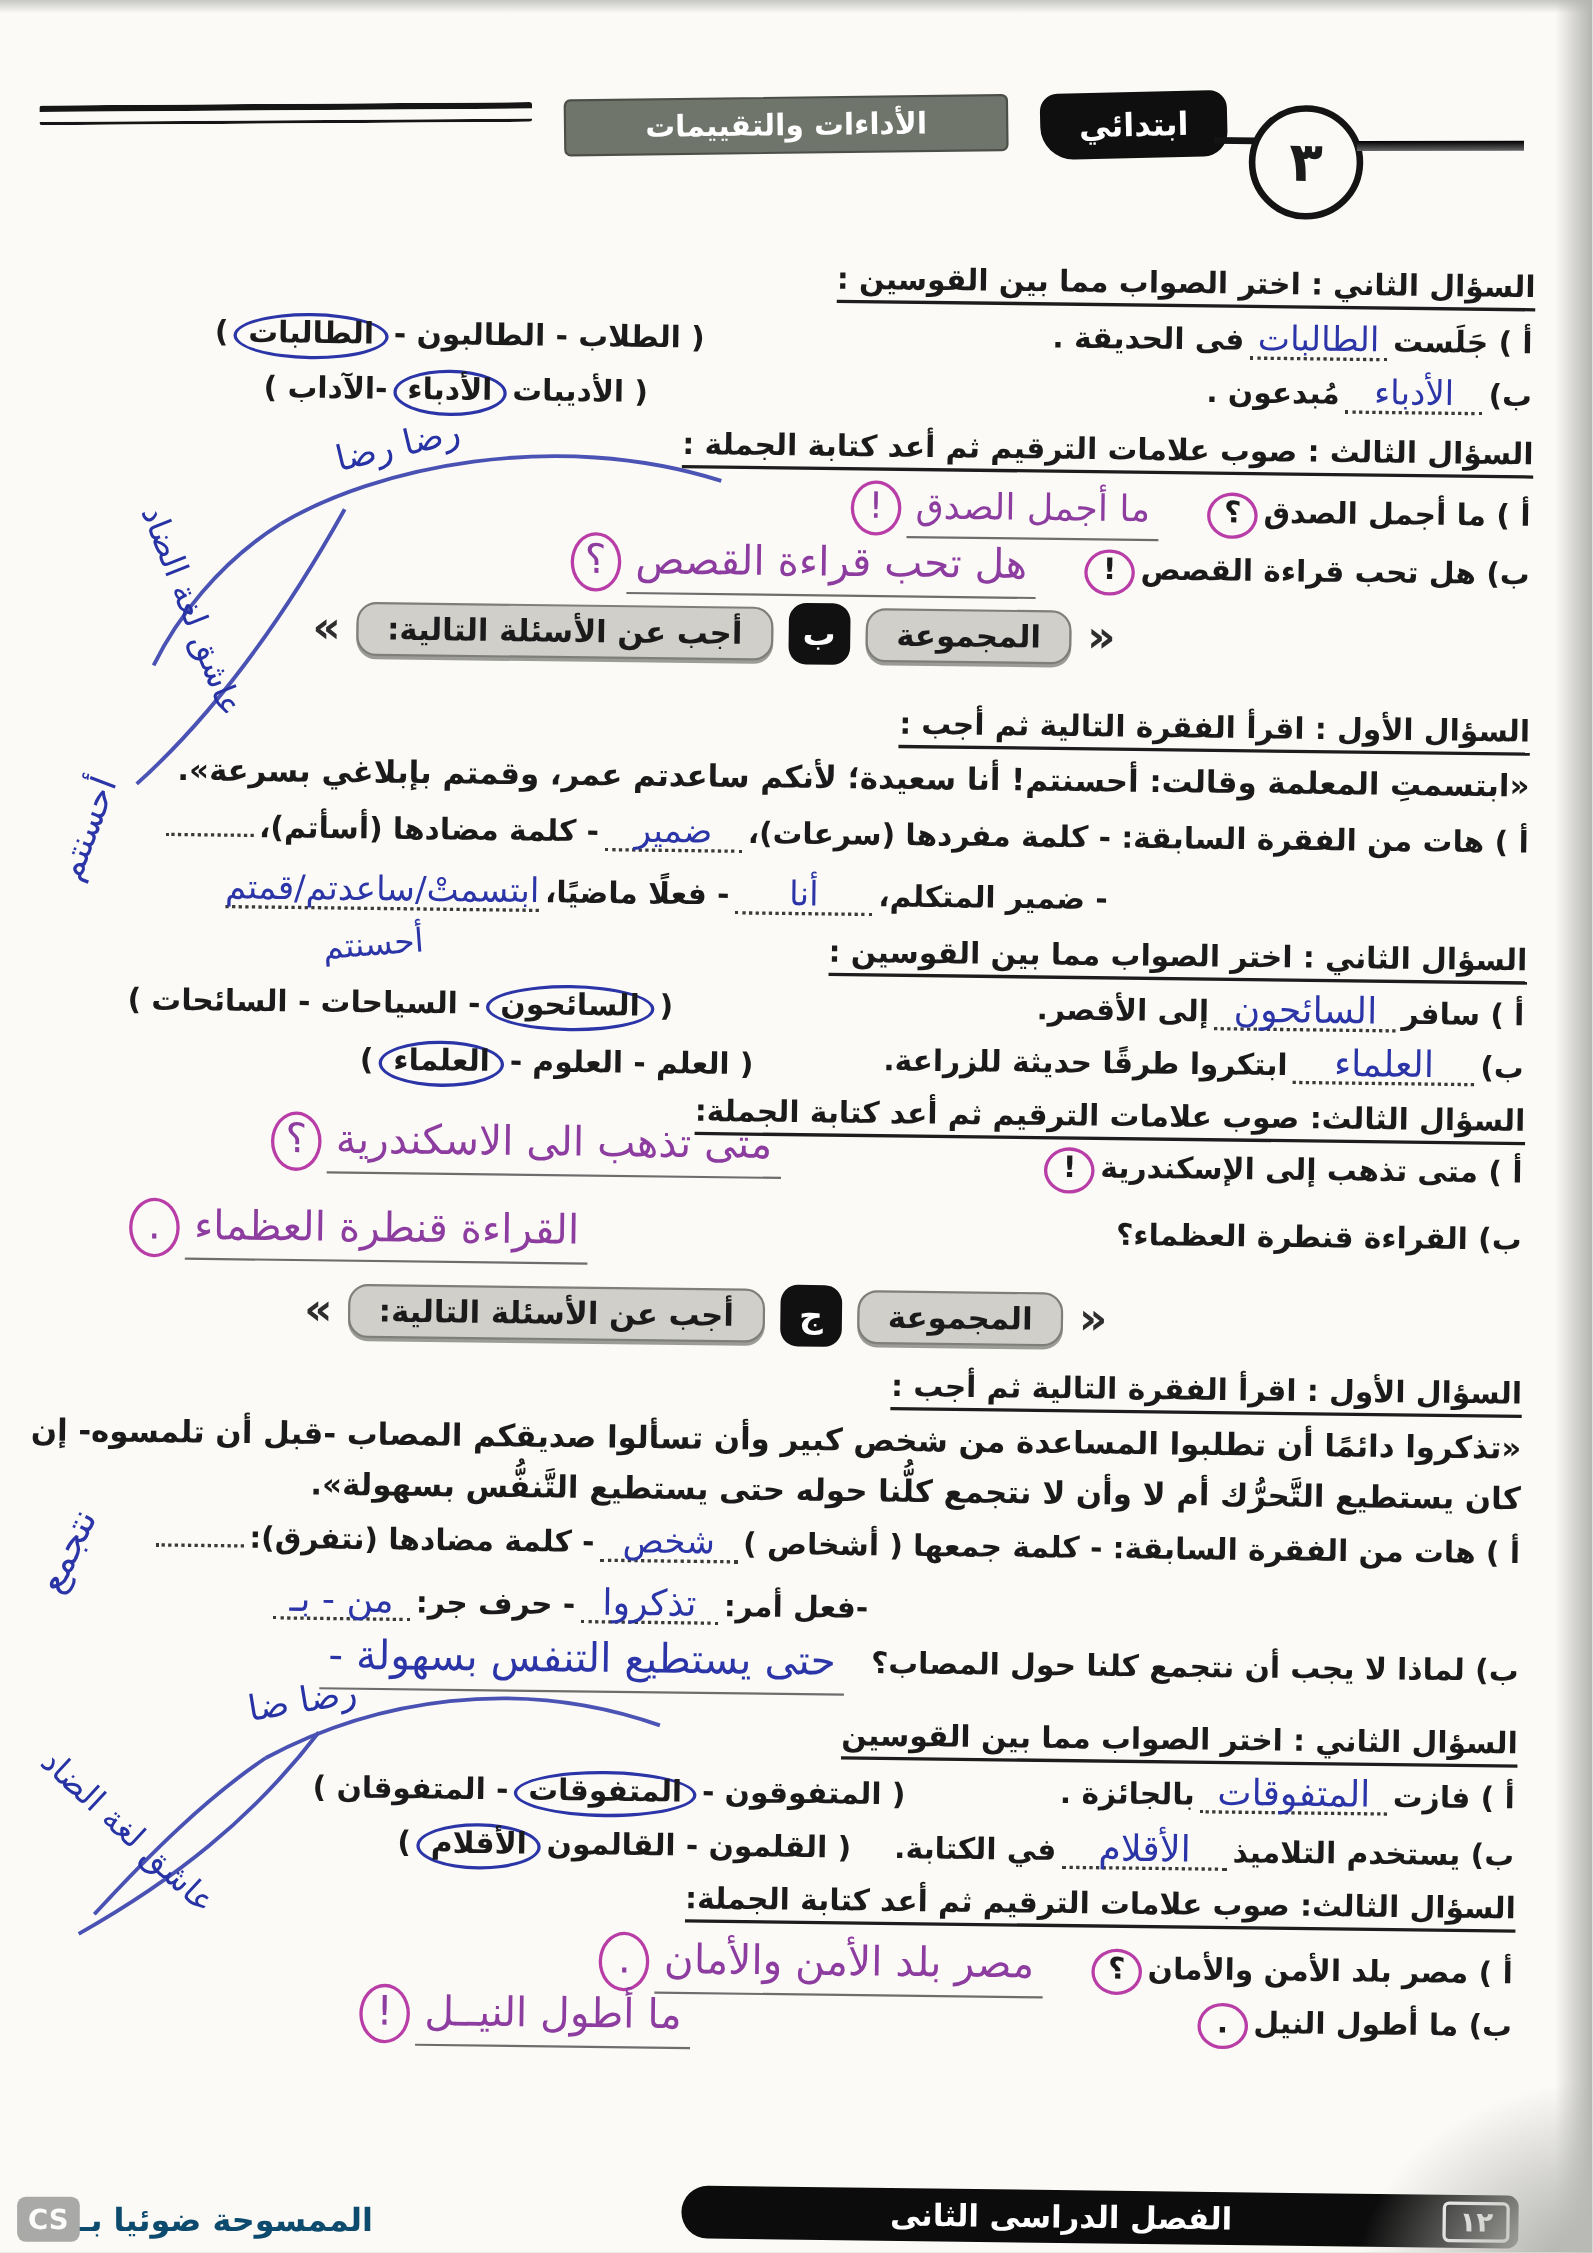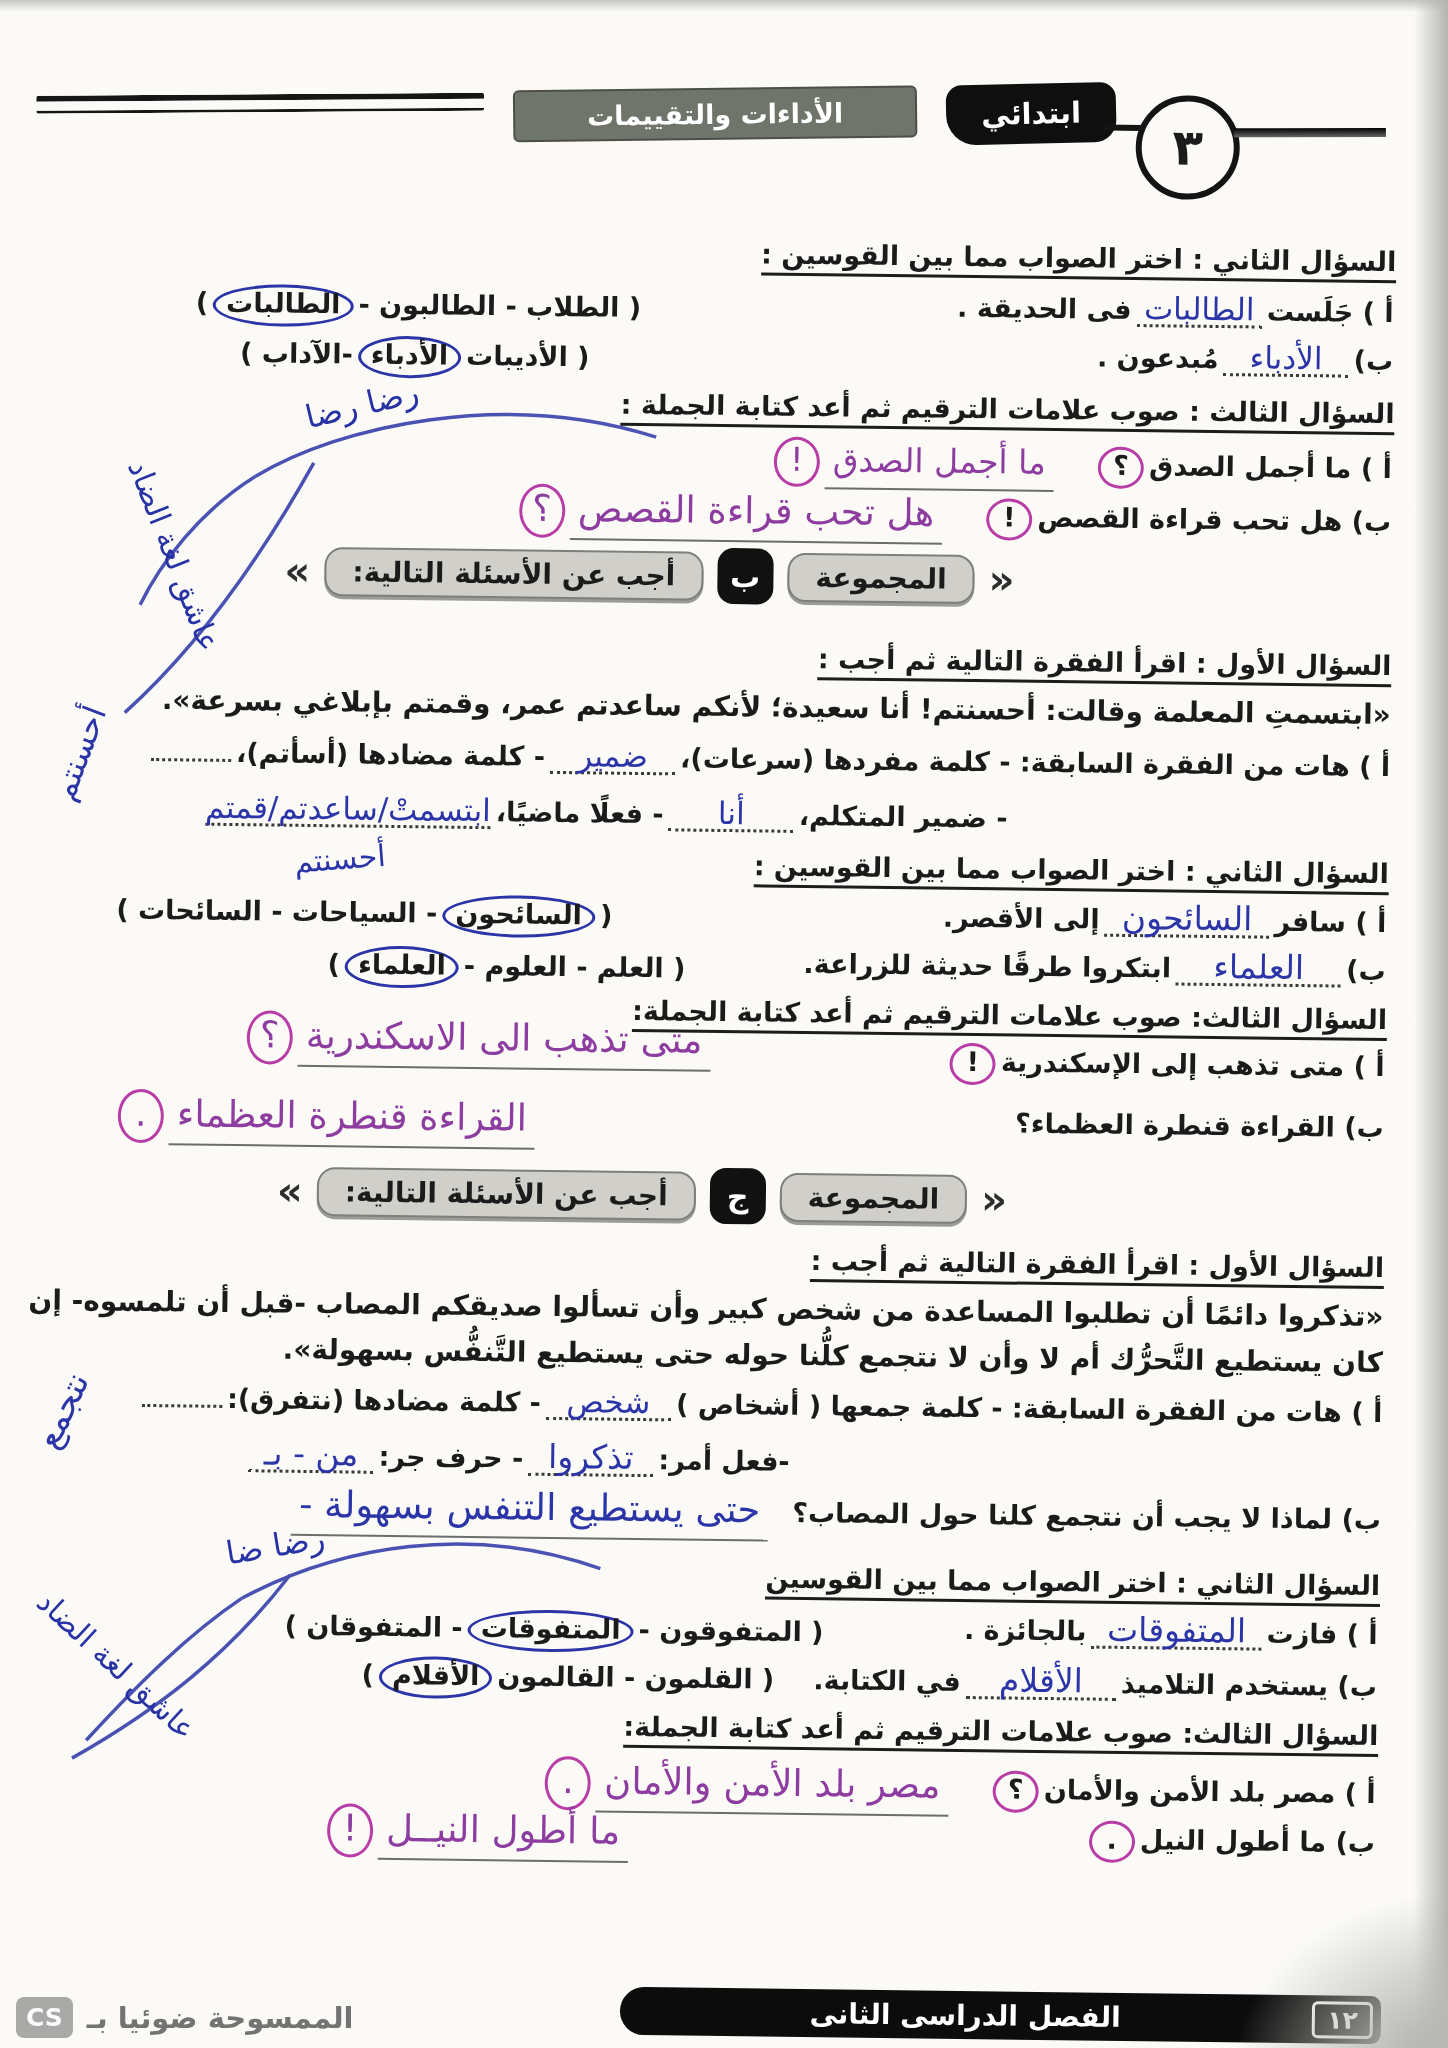--- a/index.html
+++ b/index.html
@@ -29,24 +29,24 @@
   .rule-right{left:1226px;top:121px;width:152px;height:9px;background:linear-gradient(#000,#666);transform:rotate(-.8deg);}
   
   .banner{position:absolute;display:flex;align-items:center;gap:14px;}
   .pill{background:#d0cfca;border:2px solid #7f7f7a;border-radius:18px;padding:6px 26px;font-size:28px;font-weight:800;box-shadow:0 3px 0 #9b9b97;}
   .letter-box{background:#111;color:#fff;width:56px;height:56px;border-radius:16px;display:flex;align-items:center;justify-content:center;font-size:30px;font-weight:800;}
   .decor{font-size:40px;font-weight:800;color:#2e2e2e;}
   
   .fbar{position:absolute;right:52px;bottom:12px;width:745px;height:48px;background:#0c0c0c;border-radius:24px 10px 10px 24px;display:flex;align-items:center;direction:rtl;padding:0 8px;}
   .fpage{border:3px solid #fff;border-radius:6px;color:#fff;font-size:25px;font-weight:800;padding:1px 12px;margin-left:10px;}
   .flabel{flex:1;text-align:center;color:#fff;font-size:28px;font-weight:800;}
-  .wm{position:absolute;left:16px;bottom:10px;display:flex;align-items:center;gap:14px;direction:ltr;}
+  .wm{position:absolute;left:16px;bottom:10px;display:flex;align-items:center;direction:ltr;}
   .cs{background:#a3a3a1;color:#fdfdfd;font-size:25px;font-weight:800;border-radius:8px;padding:6px 10px;opacity:.92;}
   .csname{color:#8f8f8d;font-size:38px;font-weight:800;letter-spacing:.5px;}
-  .wm-ar{color:#737373;font-size:29px;font-weight:800;}
+  .wm-ar{color:#0c4a6e;font-size:29px;font-weight:800;}
   
   .edge-r{position:absolute;top:0;right:0;width:34px;height:100%;background:linear-gradient(to left,#b3b3af,rgba(251,250,246,0));z-index:5;}
   .edge-t{position:absolute;top:0;left:0;width:100%;height:12px;background:linear-gradient(#c6c6c2,rgba(251,250,246,0));z-index:5;}
   .corner{position:absolute;right:0;bottom:0;width:230px;height:170px;background:radial-gradient(ellipse at 108% 112%,#b9b9b5 18%,rgba(251,250,246,0) 66%);z-index:5;}
   .ink{position:absolute;left:0;top:0;pointer-events:none;}
   .gap{display:inline-block;width:34px;}
 </style>
 </head>
 <body>
 

